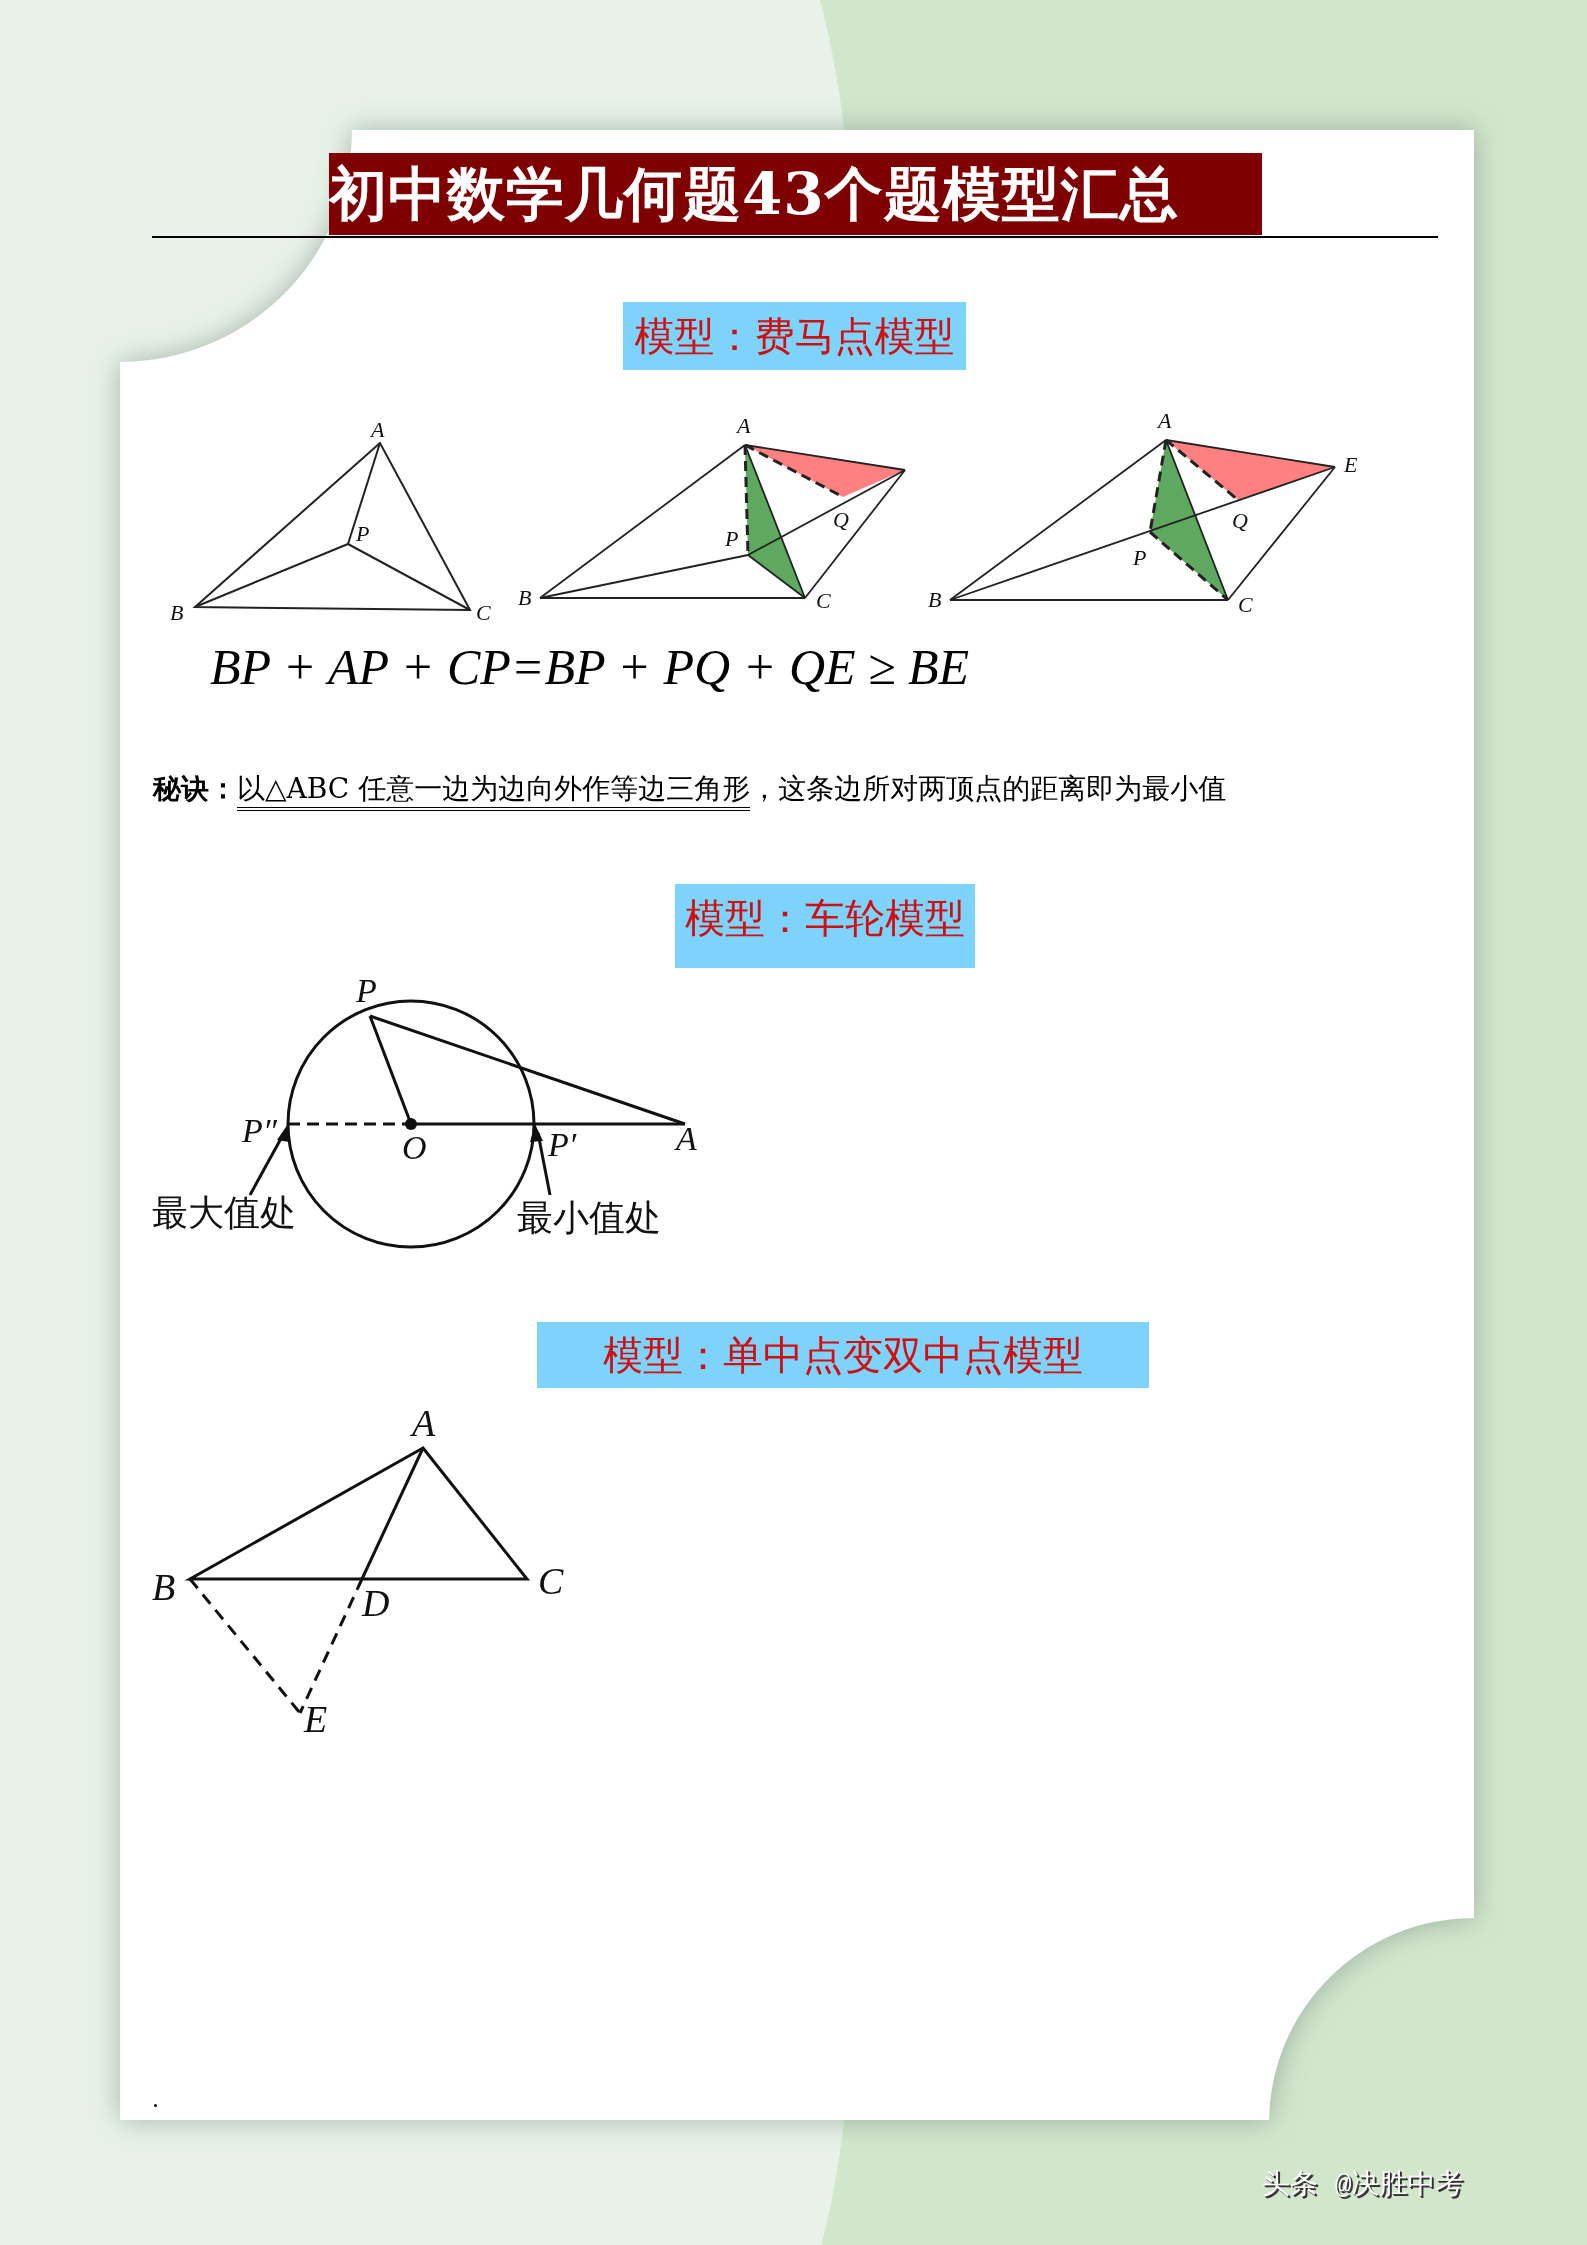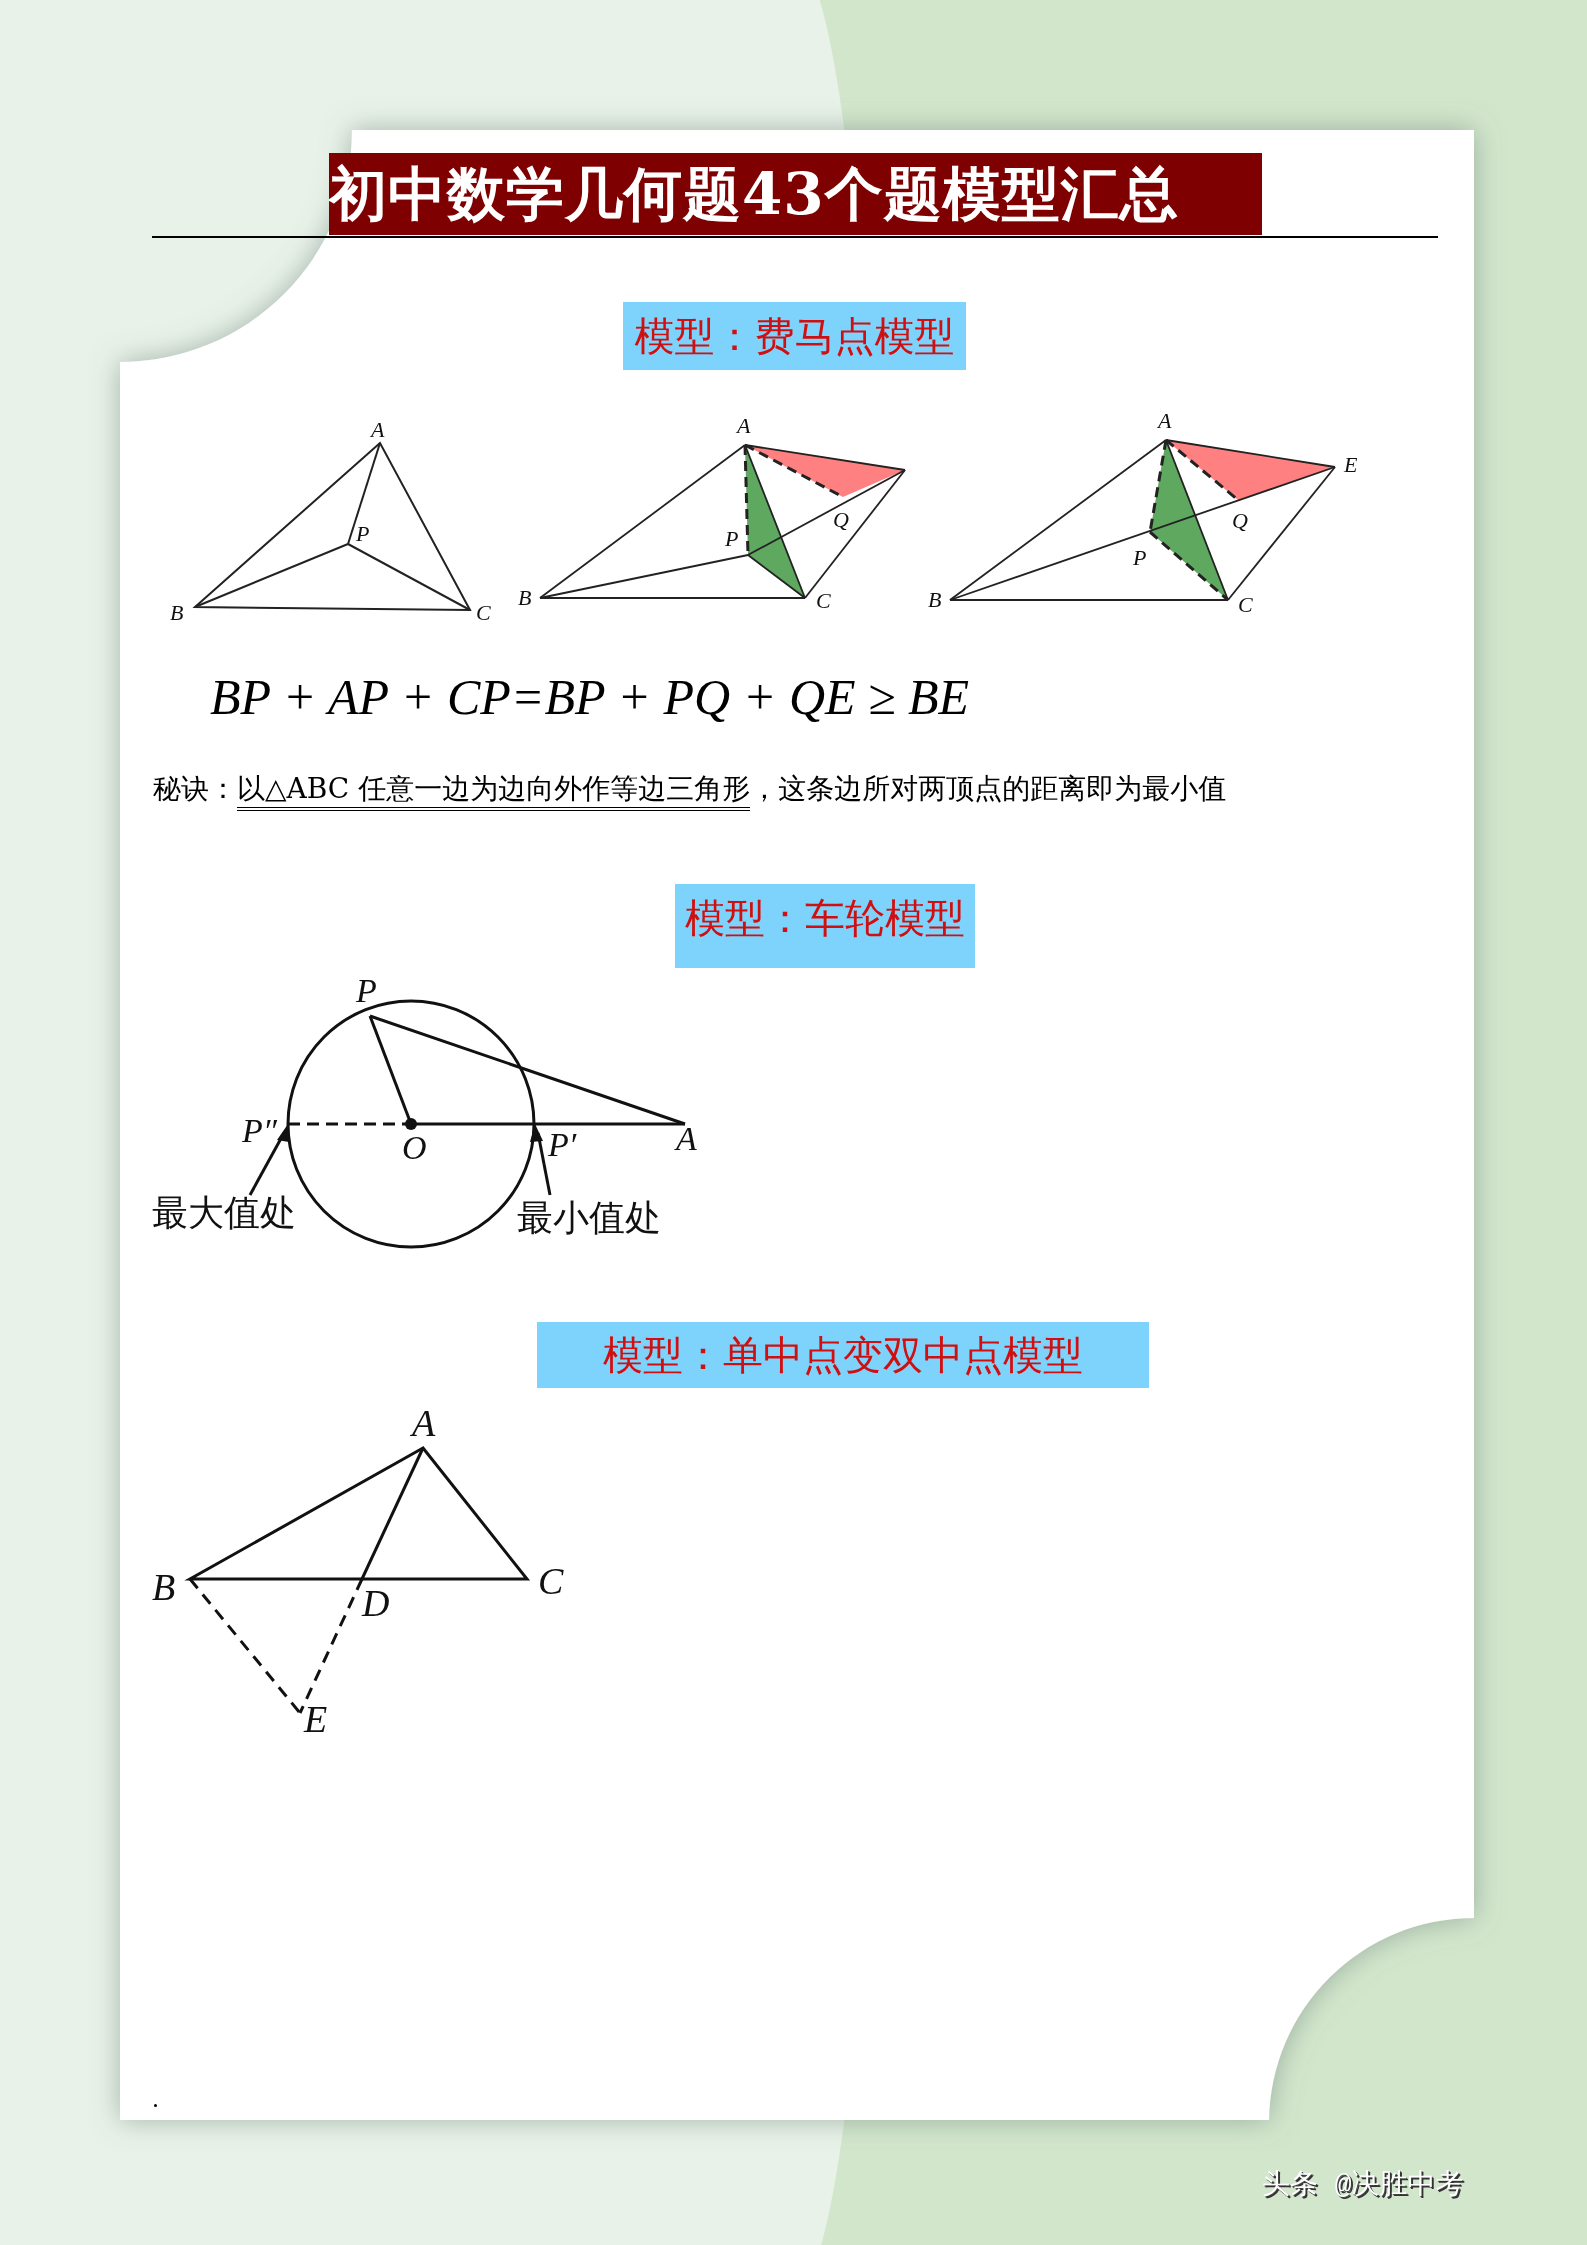--- a/index.html
+++ b/index.html
@@ -27,29 +27,29 @@
   }
   .rule {
     position: absolute; left: 152px; top: 236px; width: 1286px; height: 2px; background: #000;
   }
   .section-label {
     position: absolute; background: #7dd3fc; color: #d01010;
     font-family: "DejaVu Serif", serif; font-size: 40px; text-align: center;
     white-space: nowrap; overflow: hidden;
   }
   .formula {
-    position: absolute; left: 210px; top: 668px;
+    position: absolute; left: 210px; top: 638px;
     font-family: "Liberation Serif", serif; font-style: italic;
     font-size: 50px; color: #000; white-space: nowrap;
   }
   .tip {
     position: absolute; left: 153px; top: 770px; font-size: 28px; color: #000; white-space: nowrap;
     font-family: "DejaVu Serif", serif;
   }
-  .tip .tip-key { font-weight: normal; }
+  .tip .tip-key { font-weight: bold; }
   .tip .tip-underlined {
     border-bottom: 4px double #000; padding-bottom: 2px; text-align: right;
   }
   .dot-mark { position: absolute; left: 154px; top: 2104px; width: 3px; height: 3px; background: #000; border-radius: 50%; }
   .watermark {
     position: absolute; left: 1262px; top: 2165px; font-size: 28px; color: #ffffff;
     font-family: Liberation Mono, monospace;
     text-shadow: 2px 2px 0 #333, 1px 1px 0 #555;
     white-space: nowrap;
   }

